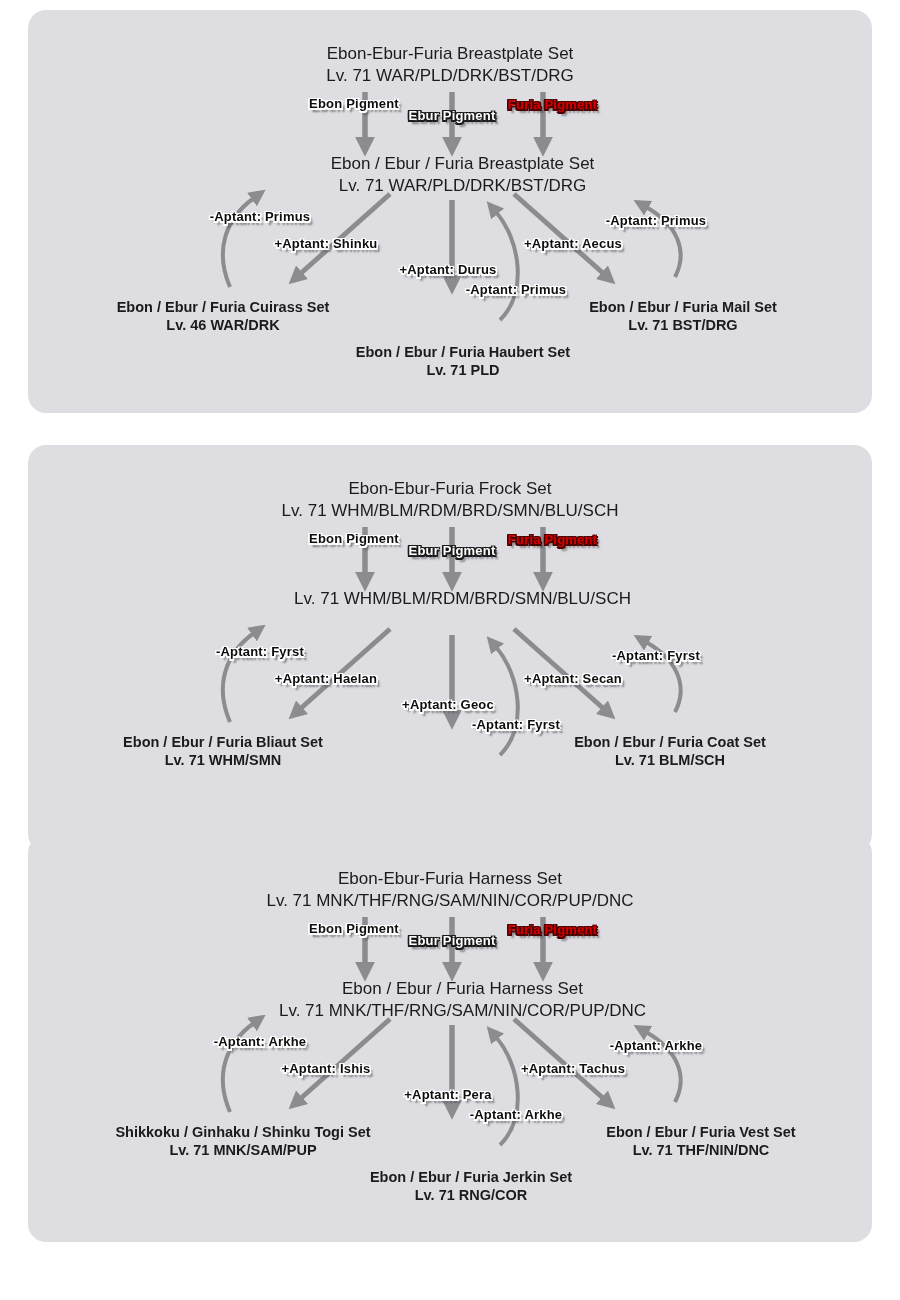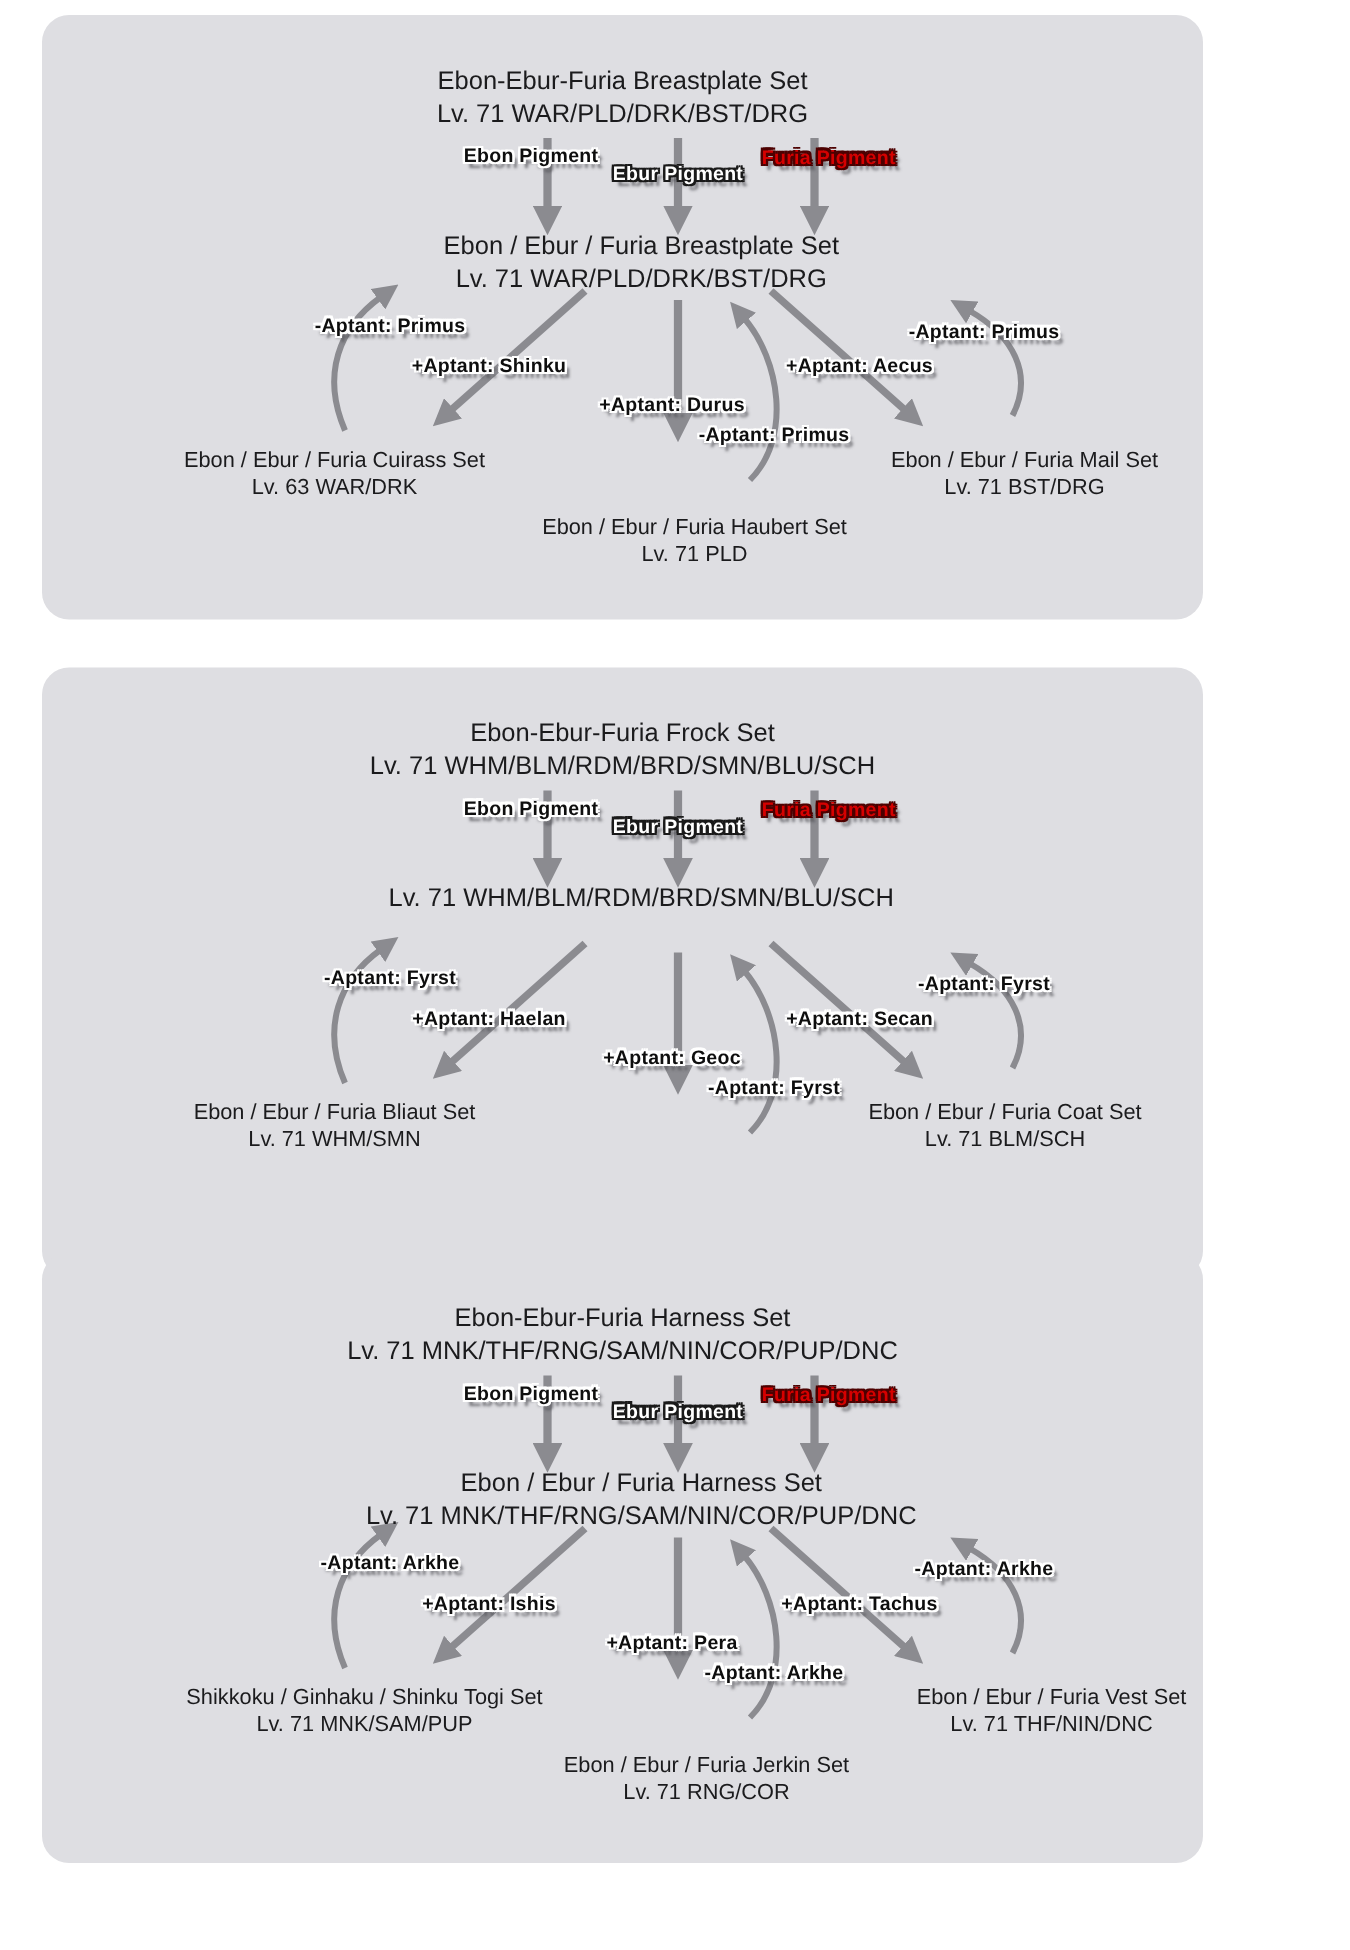--- a/index.html
+++ b/index.html
@@ -1,35 +1,35 @@
 <!DOCTYPE html>
 <html><head>
 <meta charset="utf-8">
 <style>
   html,body { margin:0; padding:0; background:#ffffff; }
   body {
     width:900px; height:1300px; position:relative; overflow:hidden;
     font-family:"Liberation Sans", sans-serif;
   }
   .panel {
-    position:absolute; left:28px; width:774px; background:#dedee2;
+    position:absolute; left:28px; width:844px; background:#dedee2;
     border-radius:18px;
   }
   #panel-1 { top:10px;  height:403px; }
   #panel-2 { top:445px; height:407px; }
   #panel-3 { top:835px; height:407px; }
 
   .arrows { position:absolute; left:0; top:0; }
 
   .node { position:absolute; text-align:center; color:#1b1b1d; }
   .node div { white-space:nowrap; }
   .top-node, .mid-node { left:0; right:0; font-size:17px; line-height:22px; }
   .top-node { top:33px; }
   .mid-node { top:143px;padding-left:25px; }
-  .result-node { font-size:14.5px; line-height:18px; transform:translateX(-50%); }
+  .result-node { font-size:14.5px; line-height:18px; transform:translateX(-50%);font-weight:bold; }
   .result-left   { left:195px; top:288px; }
   .result-center { left:435px; top:333px; }
   .result-right  { left:655px; top:288px; }
   #panel-3 .result-left   { left:215px; }
   #panel-3 .result-center { left:443px; }
   #panel-2 .result-right  { left:642px; }
   #panel-3 .result-right  { left:673px; }
 
   .lbl {
     position:absolute; font-size:13px; font-weight:bold; white-space:nowrap;
@@ -106,21 +106,21 @@
       <div>Lv. 71 WAR/PLD/DRK/BST/DRG</div>
     </div>
     <div class="lbl halo-white apt-remove-left">-Aptant: Primus</div>
     <div class="lbl halo-white apt-add-left">+Aptant: Shinku</div>
     <div class="lbl halo-white apt-add-center">+Aptant: Durus</div>
     <div class="lbl halo-white apt-remove-center">-Aptant: Primus</div>
     <div class="lbl halo-white apt-add-right">+Aptant: Aecus</div>
     <div class="lbl halo-white apt-remove-right">-Aptant: Primus</div>
     <div class="node result-node result-left">
       <div>Ebon / Ebur / Furia Cuirass Set</div>
-      <div>Lv. 63 WAR/DRK</div>
+      <div>Lv. 46 WAR/DRK</div>
     </div>
     <div class="node result-node result-center">
       <div>Ebon / Ebur / Furia Haubert Set</div>
       <div>Lv. 71 PLD</div>
     </div>
     <div class="node result-node result-right">
       <div>Ebon / Ebur / Furia Mail Set</div>
       <div>Lv. 71 BST/DRG</div>
     </div>
   </section>

